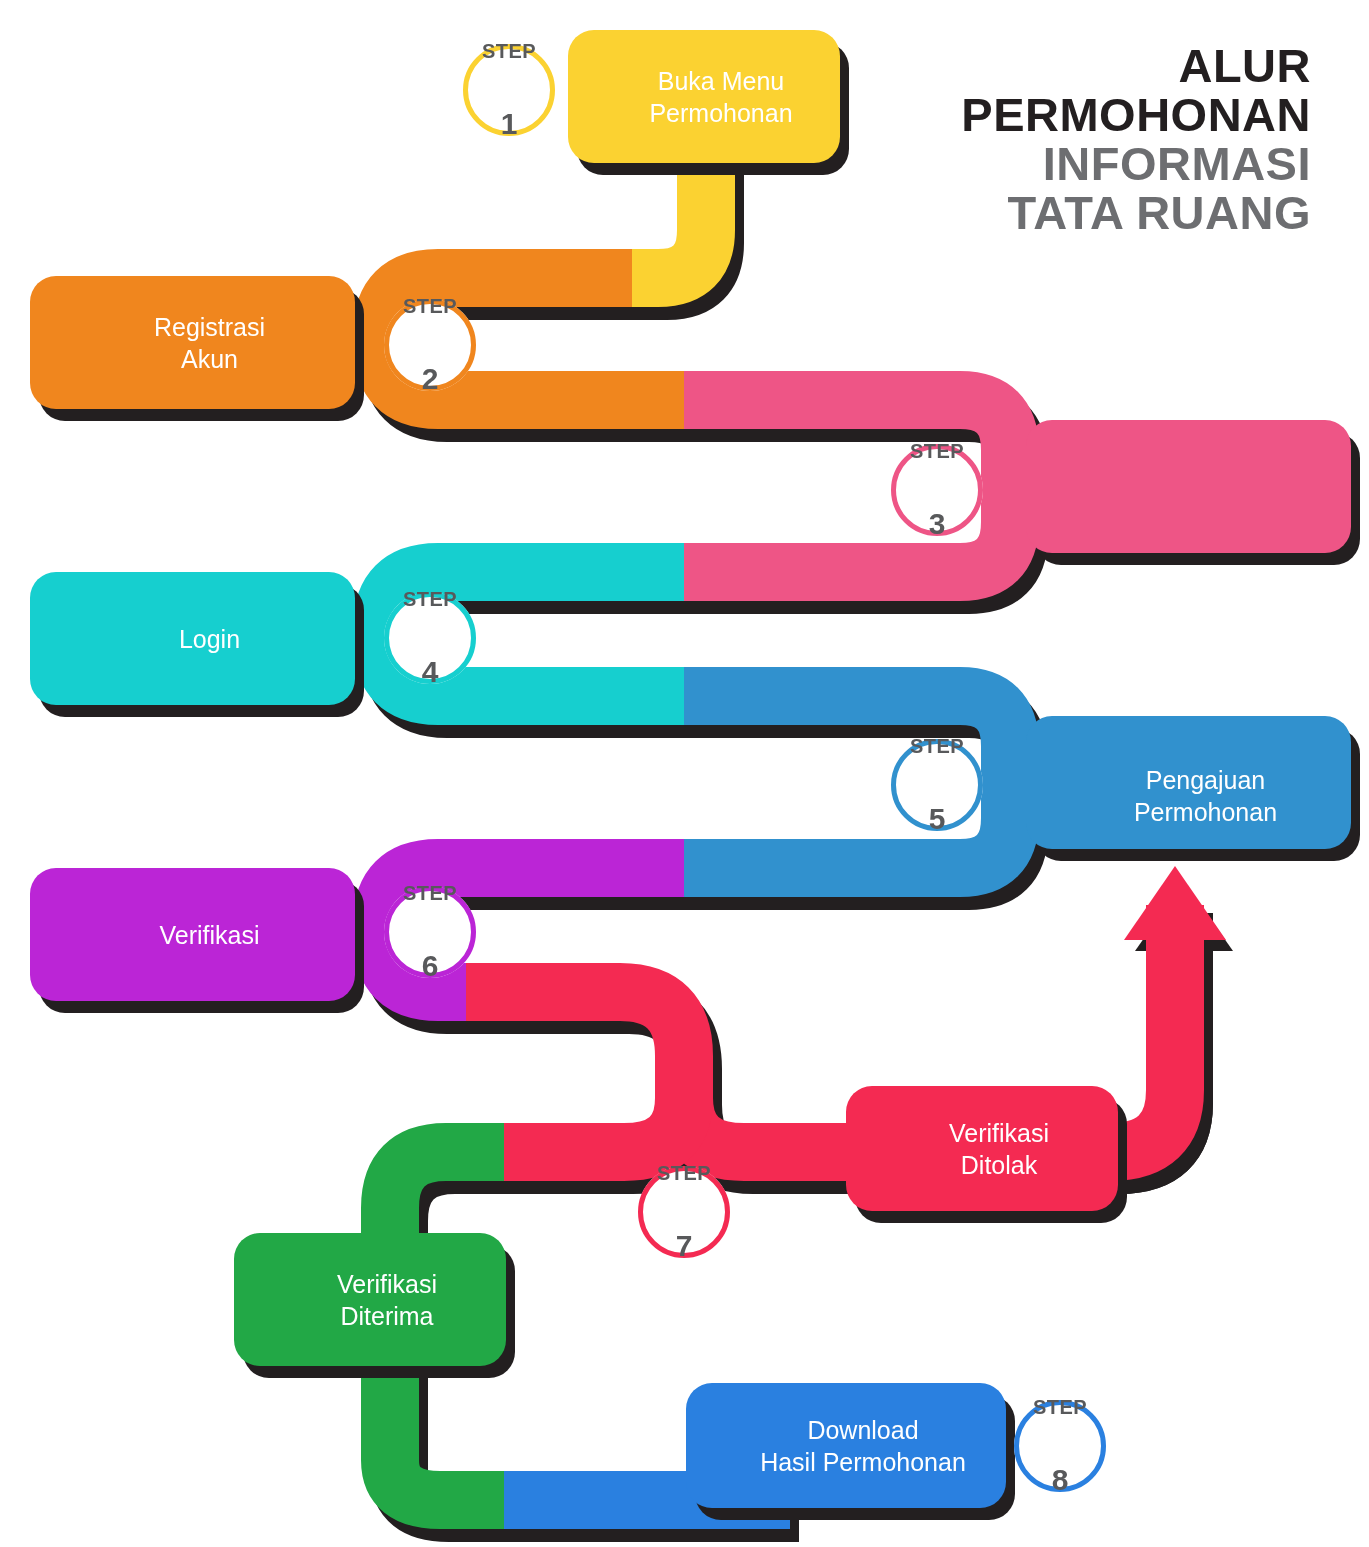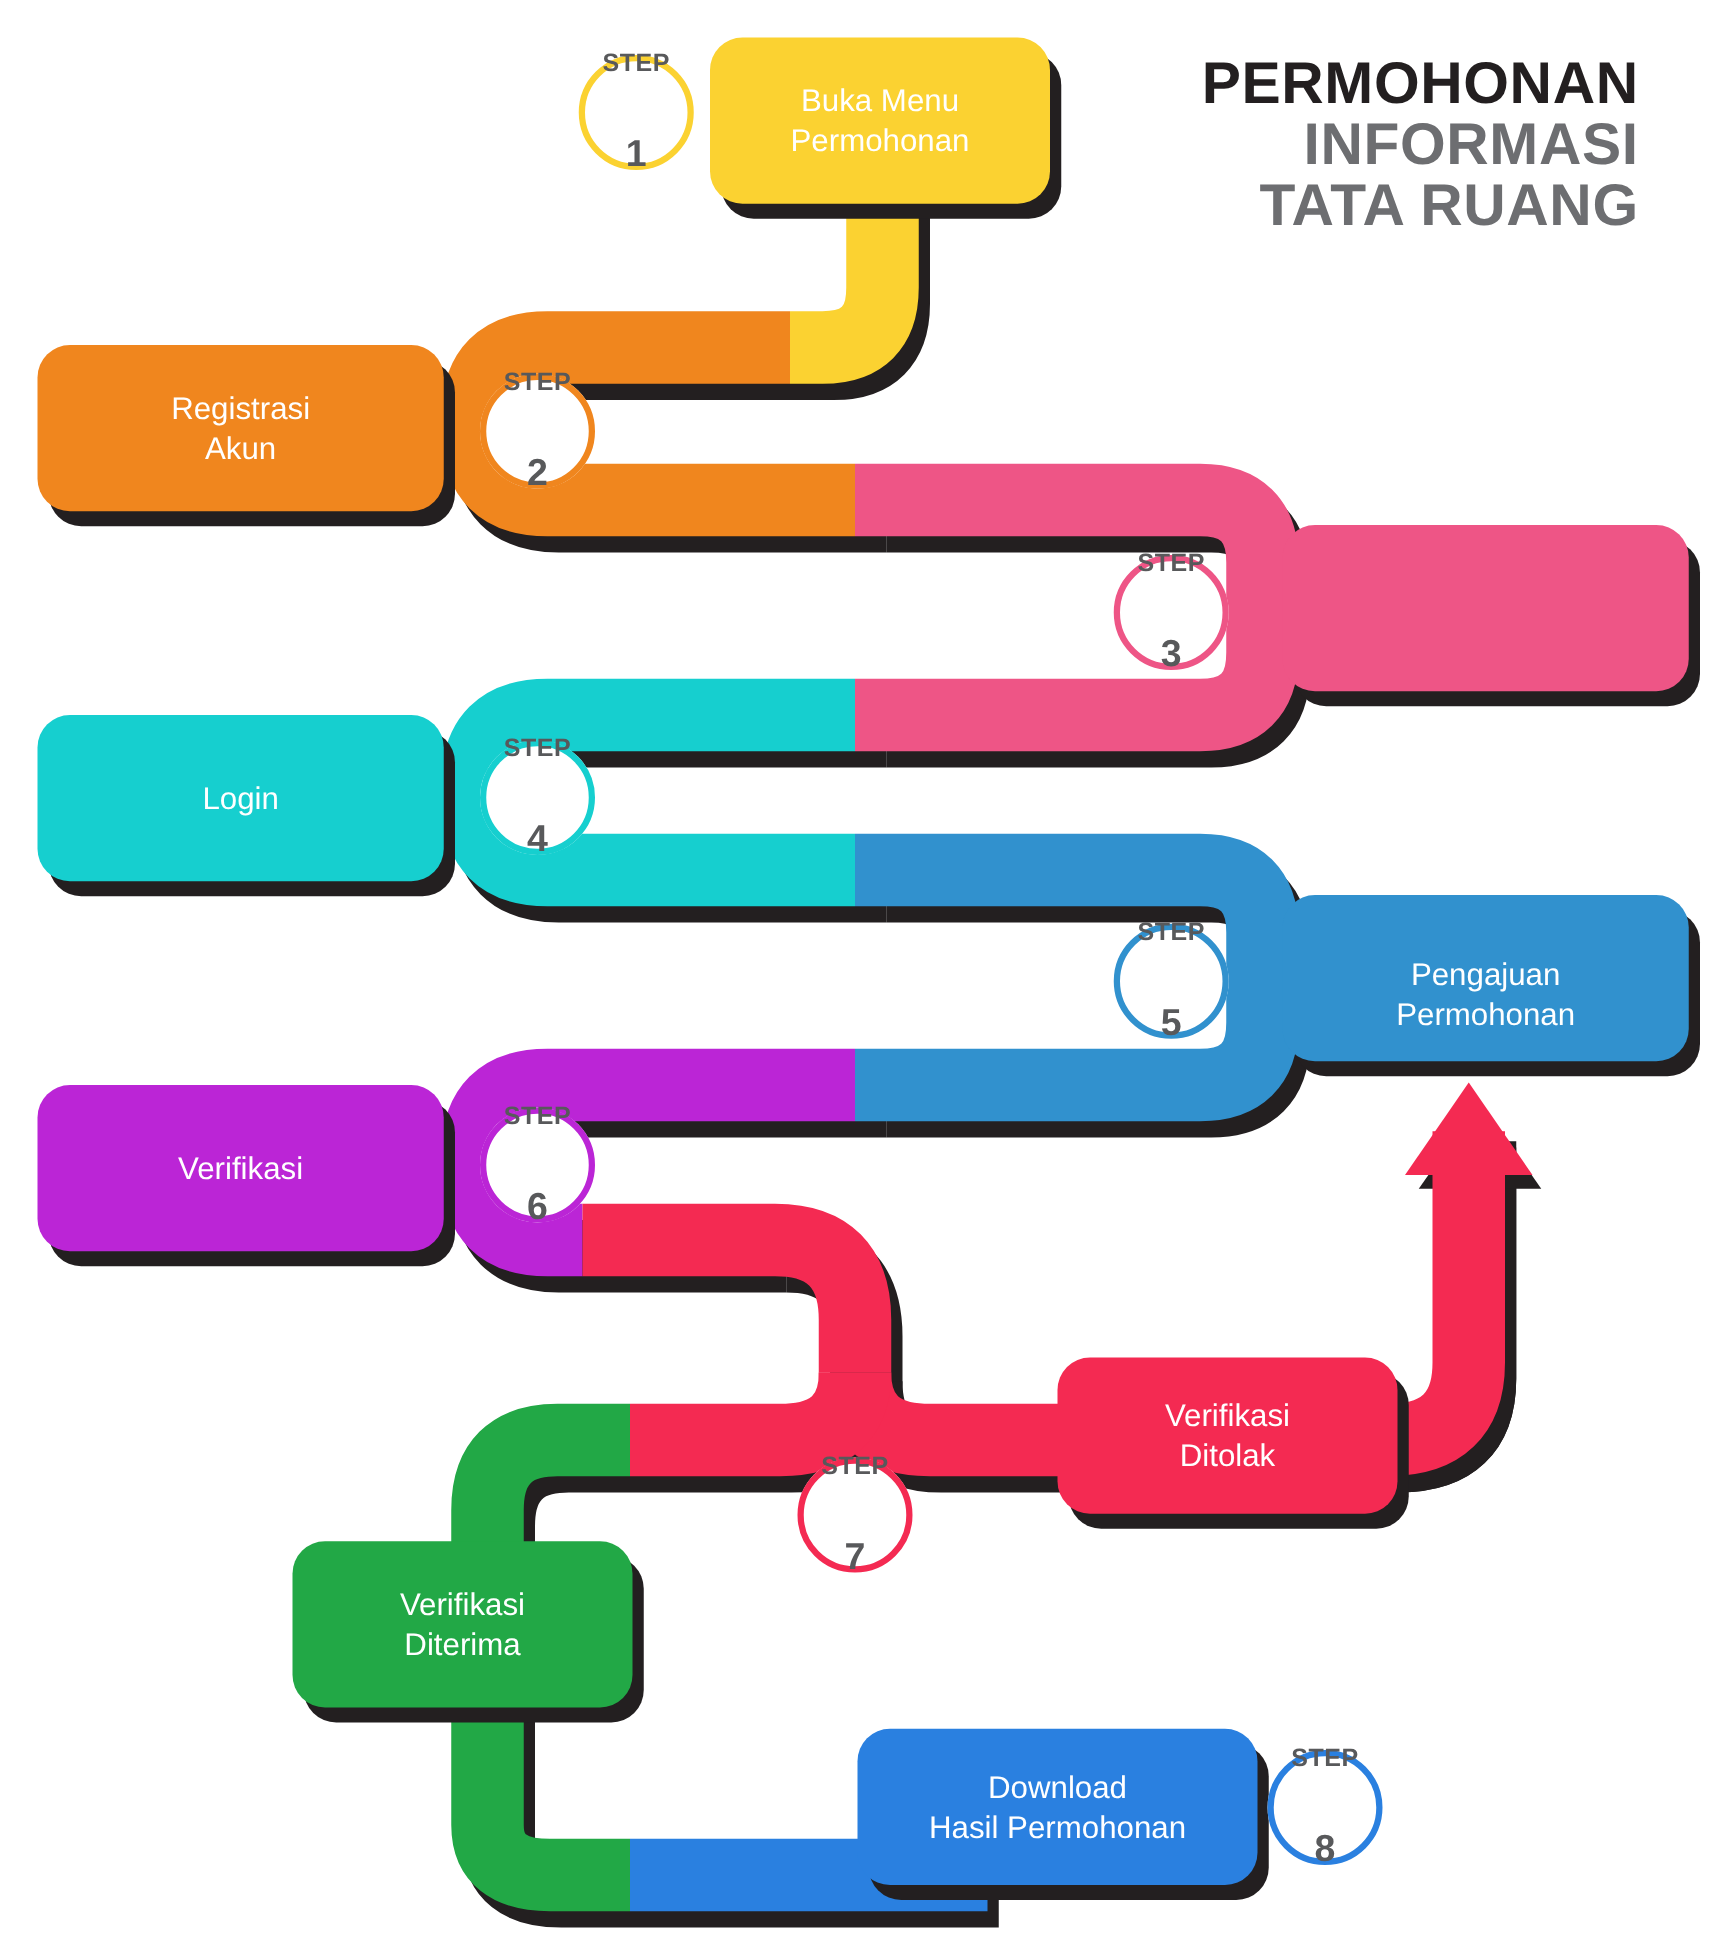--- a/index.html
+++ b/index.html
@@ -11,21 +11,21 @@
   
   .title{position:absolute;right:58px;top:42px;text-align:right;
          line-height:1.04;letter-spacing:.5px;}
   .title div{font-weight:bold;font-size:47px;white-space:nowrap;}
   .t-dark{color:#231f20;}
   .t-gray{color:#6d6e71;}
 
   
   .nodelabel{position:absolute;display:flex;align-items:center;
              justify-content:center;text-align:center;color:#ffffff;
-             font-size:25px;line-height:1.28;pointer-events:none;}
+             font-size:25px;line-height:1.28;pointer-events:none;padding-left:17px;}
 
   
   .badge{position:absolute;border-radius:50%;background:#ffffff;
          display:flex;flex-direction:column;align-items:center;
          justify-content:center;box-sizing:border-box;gap:46px;}
   .badge .s-word{font-size:20px;font-weight:bold;color:#58595b;
                  letter-spacing:.4px;line-height:1;}
   .badge .s-num{font-size:30px;font-weight:bold;color:#58595b;
                 line-height:1.05;margin-top:1px;}
 </style>
@@ -130,20 +130,21 @@
       <circle cx="937" cy="490" r="46" fill="#ffffff"></circle>
       <circle cx="430" cy="638" r="46" fill="#ffffff"></circle>
       <circle cx="937" cy="785" r="46" fill="#ffffff"></circle>
       <circle cx="430" cy="932" r="46" fill="#ffffff"></circle>
       <circle cx="684" cy="1212" r="46" fill="#ffffff"></circle>
       <circle cx="1060" cy="1446" r="46" fill="#ffffff"></circle>
     </g>
   </svg>
 
   <div class="title">
+    <div class="t-dark">ALUR</div>
     <div class="t-dark">PERMOHONAN</div>
     <div class="t-gray">INFORMASI</div>
     <div class="t-gray">TATA RUANG</div>
   </div>
 
   <div class="nodelabel" style="left:568px;top:30px;width:272px;height:133px;">
     <div>
       <div>Buka Menu</div>
       <div>Permohonan</div>
     </div>

